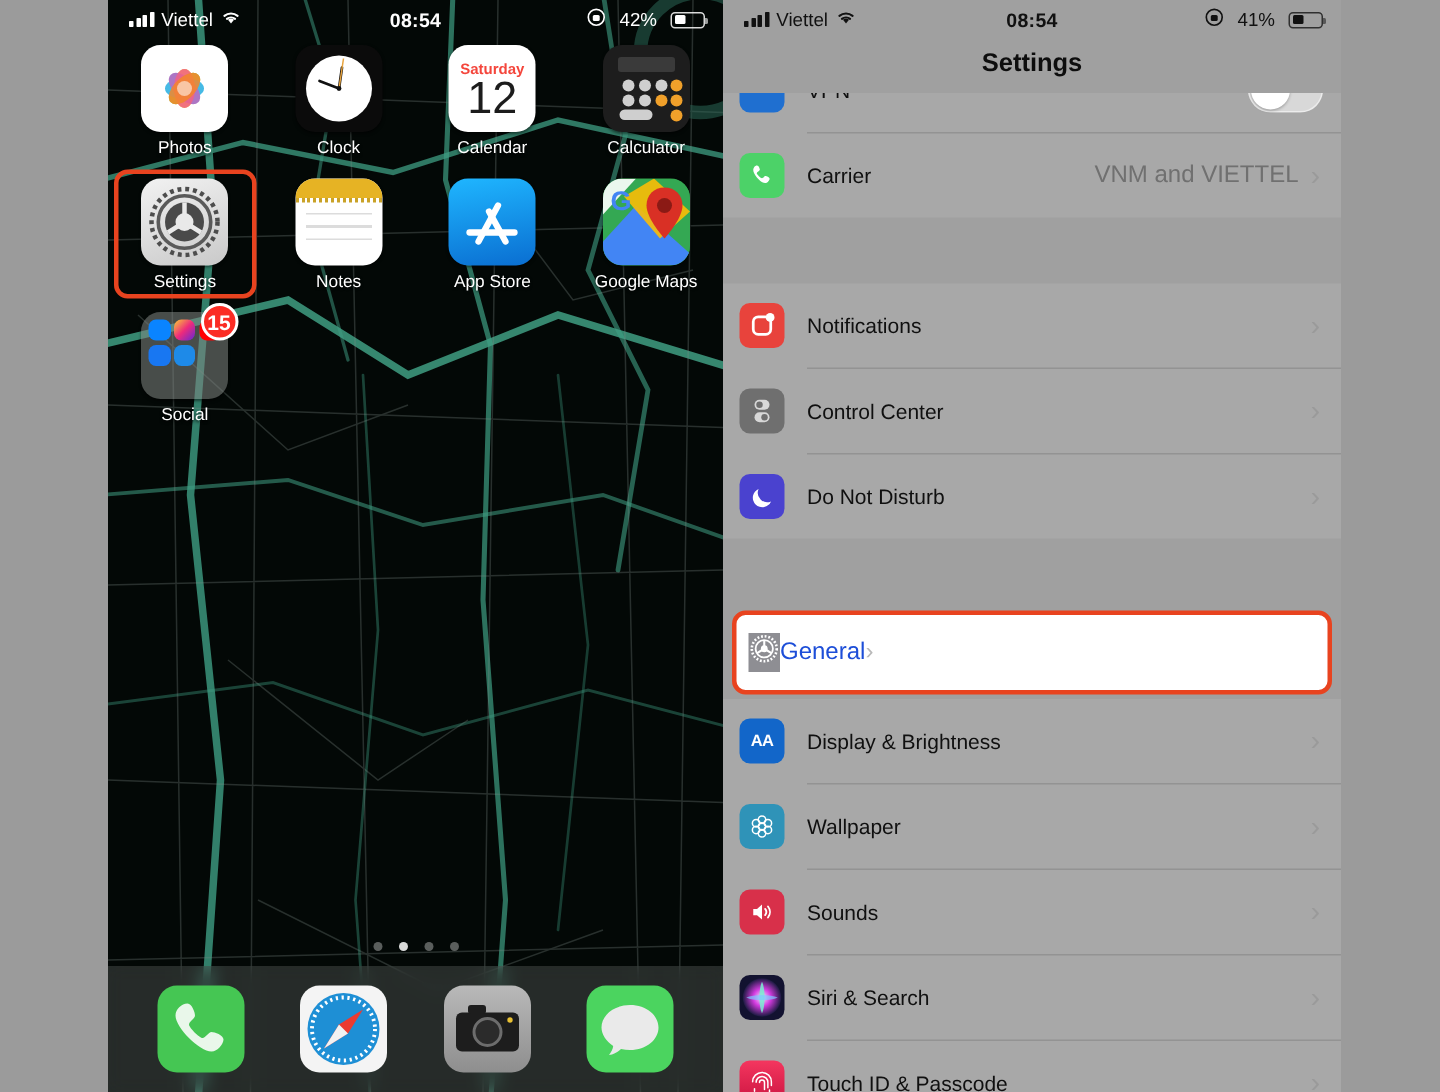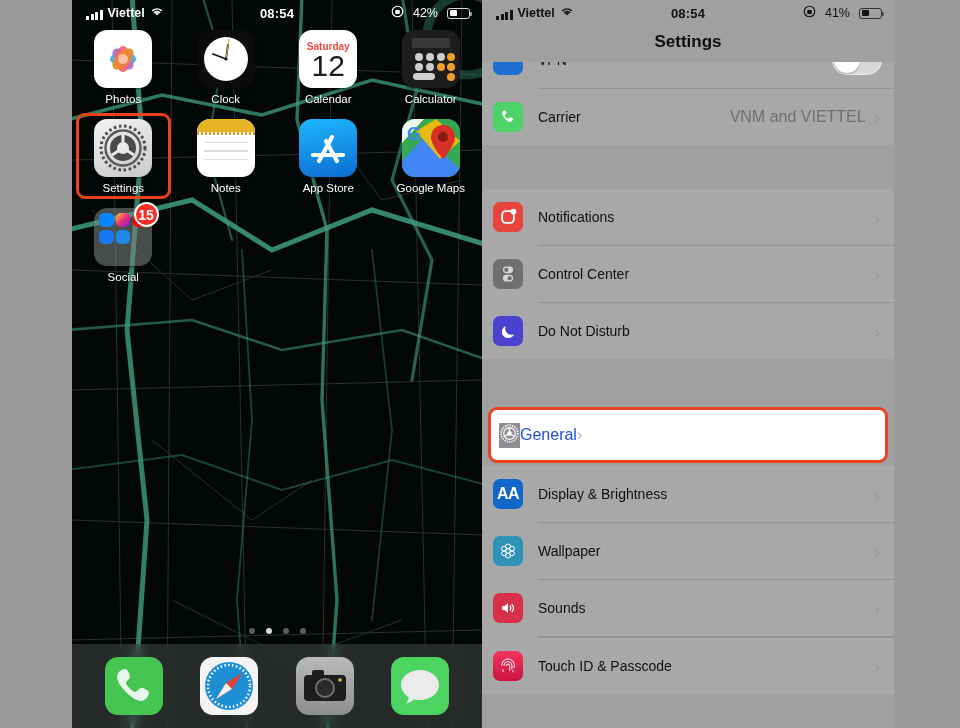--- a/index.html
+++ b/index.html
@@ -17,21 +17,21 @@
   }
   .wallpaper { position:absolute; inset:0; background:#030806; }
   .wallpaper svg { position:absolute; inset:0; width:100%; height:100%; }
 
   
   #home-statusbar {
     position:absolute; left:0; top:0; width:410px; height:26px;
     display:flex; align-items:center; color:#fff; font-size:12.5px;
     padding:0 12px 0 14px; z-index:5;
   }
-  .sb-left { display:flex; align-items:flex-end; gap:5px;font-weight:bold; }
+  .sb-left { display:flex; align-items:center; gap:5px; }
   .sb-center { position:absolute; left:0; right:0; text-align:center;
                font-size:13px; font-weight:600; letter-spacing:.2px; }
   .sb-right { margin-left:auto; display:flex; align-items:center; gap:9px; z-index:2; }
   .bars { display:flex; align-items:flex-end; gap:1.5px; height:10px; }
   .bars i { display:block; width:3px; background:#fff; border-radius:.5px; }
   .bars i:nth-child(1){height:4px;} .bars i:nth-child(2){height:6px;}
   .bars i:nth-child(3){height:8px;} .bars i:nth-child(4){height:10px;}
   .batt { width:23px; height:11px; border:1px solid rgba(255,255,255,.85);
           border-radius:3px; position:relative; padding:1.5px; }
   .batt::after { content:""; position:absolute; right:-3px; top:3.5px;
@@ -508,21 +508,21 @@
           </svg>
         </div>
         <div class="s-label">General</div>
         <div class="chev">›</div>
       </div>
     </div>
 
     <div class="s-group">
       <div class="s-row">
         <div class="s-icon" style="background:#1266c9">
-          <span style="color:#fff;font-size:16px;font-weight:600;letter-spacing:-.5px;">AA</span>
+          <span style="color:#fff;font-size:11px;font-weight:600;letter-spacing:-.5px;">AA</span>
         </div>
         <div class="s-label">Display &amp; Brightness</div>
         <div class="chev">›</div>
       </div>
       <div class="s-sep"></div>
       <div class="s-row">
         <div class="s-icon" style="background:#2f93b8">
           <svg width="20" height="20" viewBox="0 0 24 24">
               <g fill="none" stroke="#fff" stroke-width="1.2">
             <circle cx="12" cy="12" r="3"></circle>
@@ -546,20 +546,38 @@
               <g stroke="#fff" stroke-width="1.5" fill="none" stroke-linecap="round">
                 <path d="M14.5 9.5a4 4 0 0 1 0 5"></path>
                 <path d="M16.8 7.6a7 7 0 0 1 0 8.8"></path>
               </g>
             </svg>
         </div>
         <div class="s-label">Sounds</div>
         <div class="chev">›</div>
       </div>
       <div class="s-sep"></div>
+      <div class="s-row">
+        <div class="s-icon" style="background:#121230">
+          <svg width="28" height="28" viewBox="0 0 24 24">
+            <defs>
+                <radialGradient id="sg">
+                  <stop offset="0%" stop-color="#f0f0ff"></stop>
+                  <stop offset="45%" stop-color="#d43be0"></stop>
+                  <stop offset="100%" stop-color="#1a1a40"></stop>
+                </radialGradient>
+              </defs>
+            <circle cx="12" cy="12" r="11" fill="url(#sg)"></circle>
+            <path d="M12 3c2 4 2 14 0 18-2-4-2-14 0-18z" fill="#79f0d0" opacity=".85"></path>
+            <path d="M3 12c4-2 14-2 18 0-4 2-14 2-18 0z" fill="#7fc8ff" opacity=".7"></path>
+          </svg>
+        </div>
+        <div class="s-label">Siri &amp; Search</div>
+        <div class="chev">›</div>
+      </div>
       <div class="s-sep"></div>
       <div class="s-row">
         <div class="s-icon fp">
           <svg width="20" height="20" viewBox="0 0 24 24">
               <g fill="none" stroke="#fff" stroke-width="1.2" stroke-linecap="round">
             <path d="M4.5 11a7.5 7.5 0 0 1 15 0v3"></path>
                 <path d="M7.3 11.4a4.7 4.7 0 0 1 9.4 0v4.3"></path>
             <path d="M10 11.6a2 2 0 0 1 4 0v5.6"></path>
                 <path d="M6 16.5v2"></path>
                 <path d="M18 17.5v1.6"></path>

